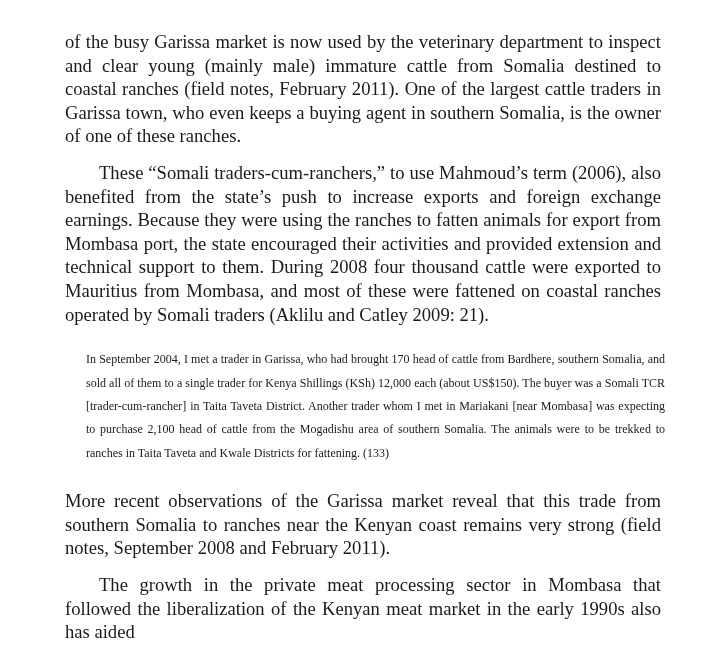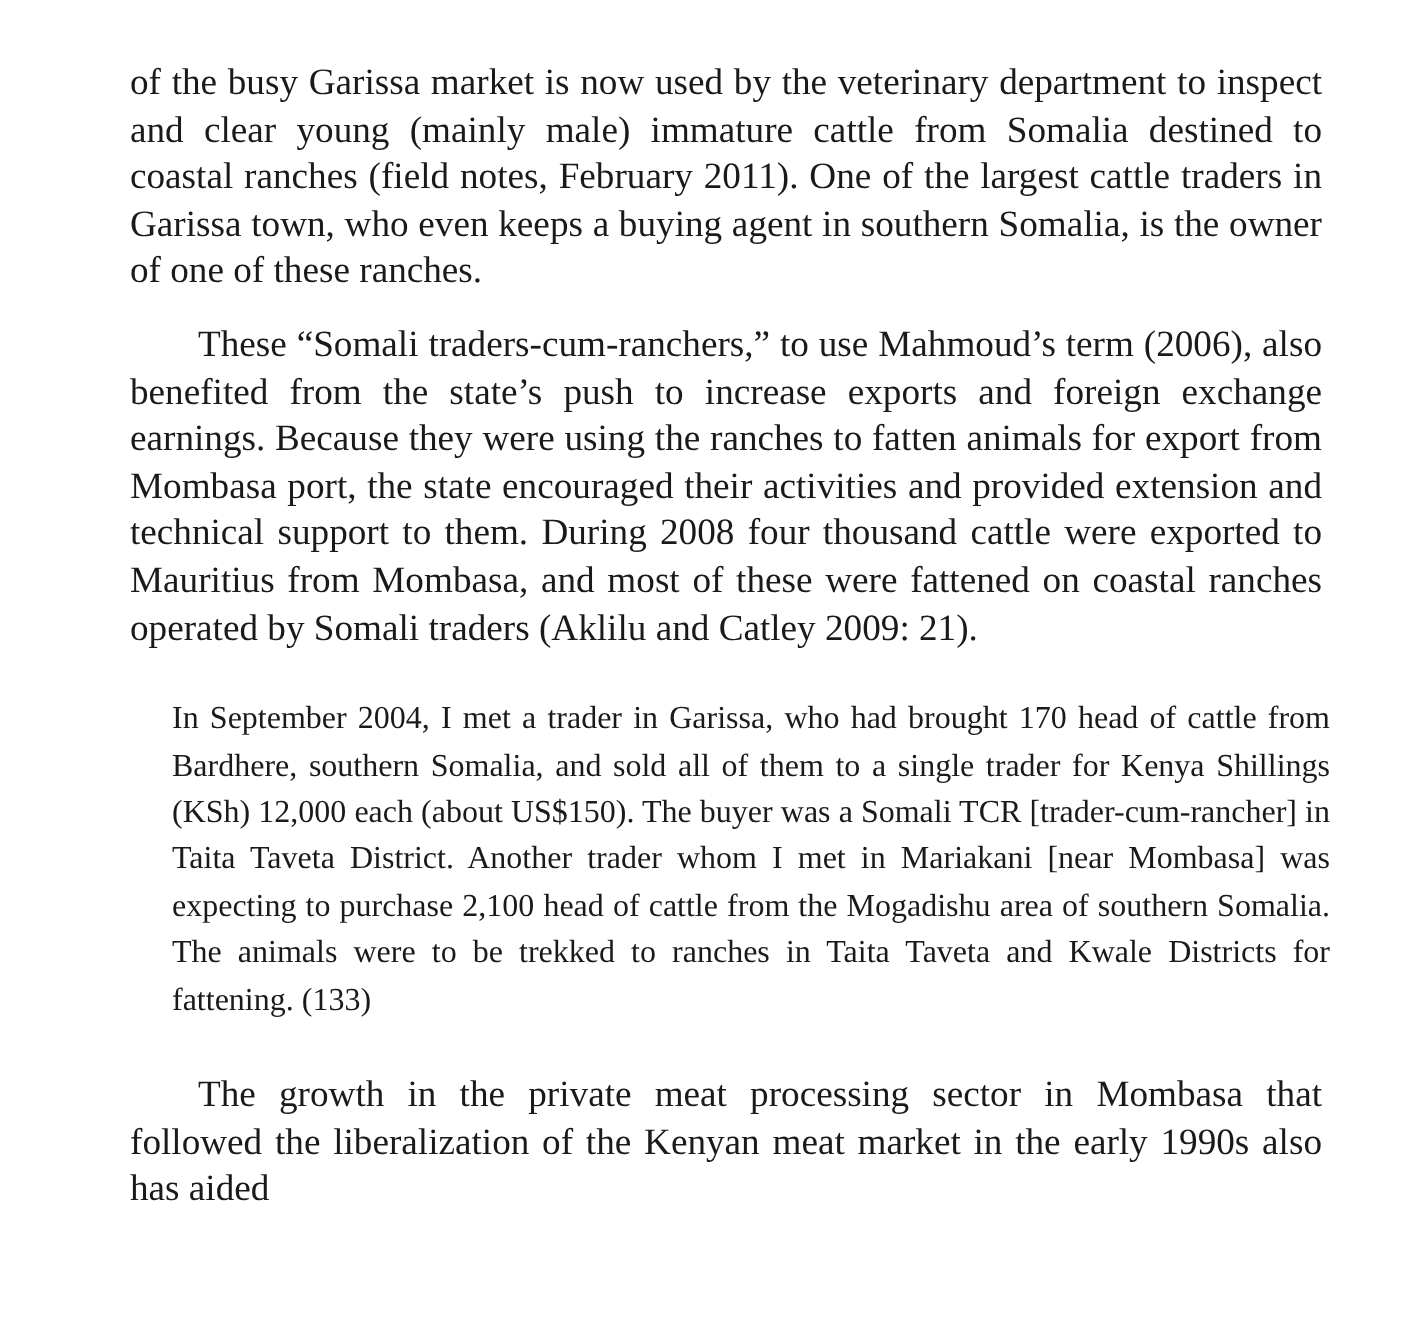--- a/index.html
+++ b/index.html
@@ -7,24 +7,25 @@
   .page {
     position: absolute; left: 52px; top: 17px; width: 622px;
     font-family: "Liberation Serif", "DejaVu Serif", serif;
     font-size: 18.6px; line-height: 23.6px; color: #1a1a1a;
     text-align: justify;
   }
   .page p { margin: 13px; }
   .indent { text-indent: 34px; }
   .blockquote {
     margin: 22px 9px 24px 34px !important;
-    font-size: 16px; line-height: 23.4px;
+    font-size: 12px; line-height: 23.4px;
   }
 </style>
 </head>
 <body>
 
 <div class="page">
   <p>of the busy Garissa market is now used by the veterinary department to inspect and clear young (mainly male) immature cattle from Somalia destined to coastal ranches (field notes, February 2011). One of the largest cattle traders in Garissa town, who even keeps a buying agent in southern Somalia, is the owner of one of these ranches.</p>
   <p class="indent">These “Somali traders-cum-ranchers,” to use Mahmoud’s term (2006), also benefited from the state’s push to increase exports and foreign exchange earnings. Because they were using the ranches to fatten animals for export from Mombasa port, the state encouraged their activities and provided extension and technical support to them. During 2008 four thousand cattle were exported to Mauritius from Mombasa, and most of these were fattened on coastal ranches operated by Somali traders (Aklilu and Catley 2009: 21).</p>
   <p class="blockquote">In September 2004, I met a trader in Garissa, who had brought 170 head of cattle from Bardhere, southern Somalia, and sold all of them to a single trader for Kenya Shillings (KSh) 12,000 each (about US$150). The buyer was a Somali TCR [trader-cum-rancher] in Taita Taveta District. Another trader whom I met in Mariakani [near Mombasa] was expecting to purchase 2,100 head of cattle from the Mogadishu area of southern Somalia. The animals were to be trekked to ranches in Taita Taveta and Kwale Districts for fattening. (133)</p>
+  <p>More recent observations of the Garissa market reveal that this trade from south­ern Somalia to ranches near the Kenyan coast remains very strong (field notes, September 2008 and February 2011).</p>
   <p class="indent">The growth in the private meat processing sector in Mombasa that followed the liberalization of the Kenyan meat market in the early 1990s also has aided</p>
 </div>
 
 </body></html>

